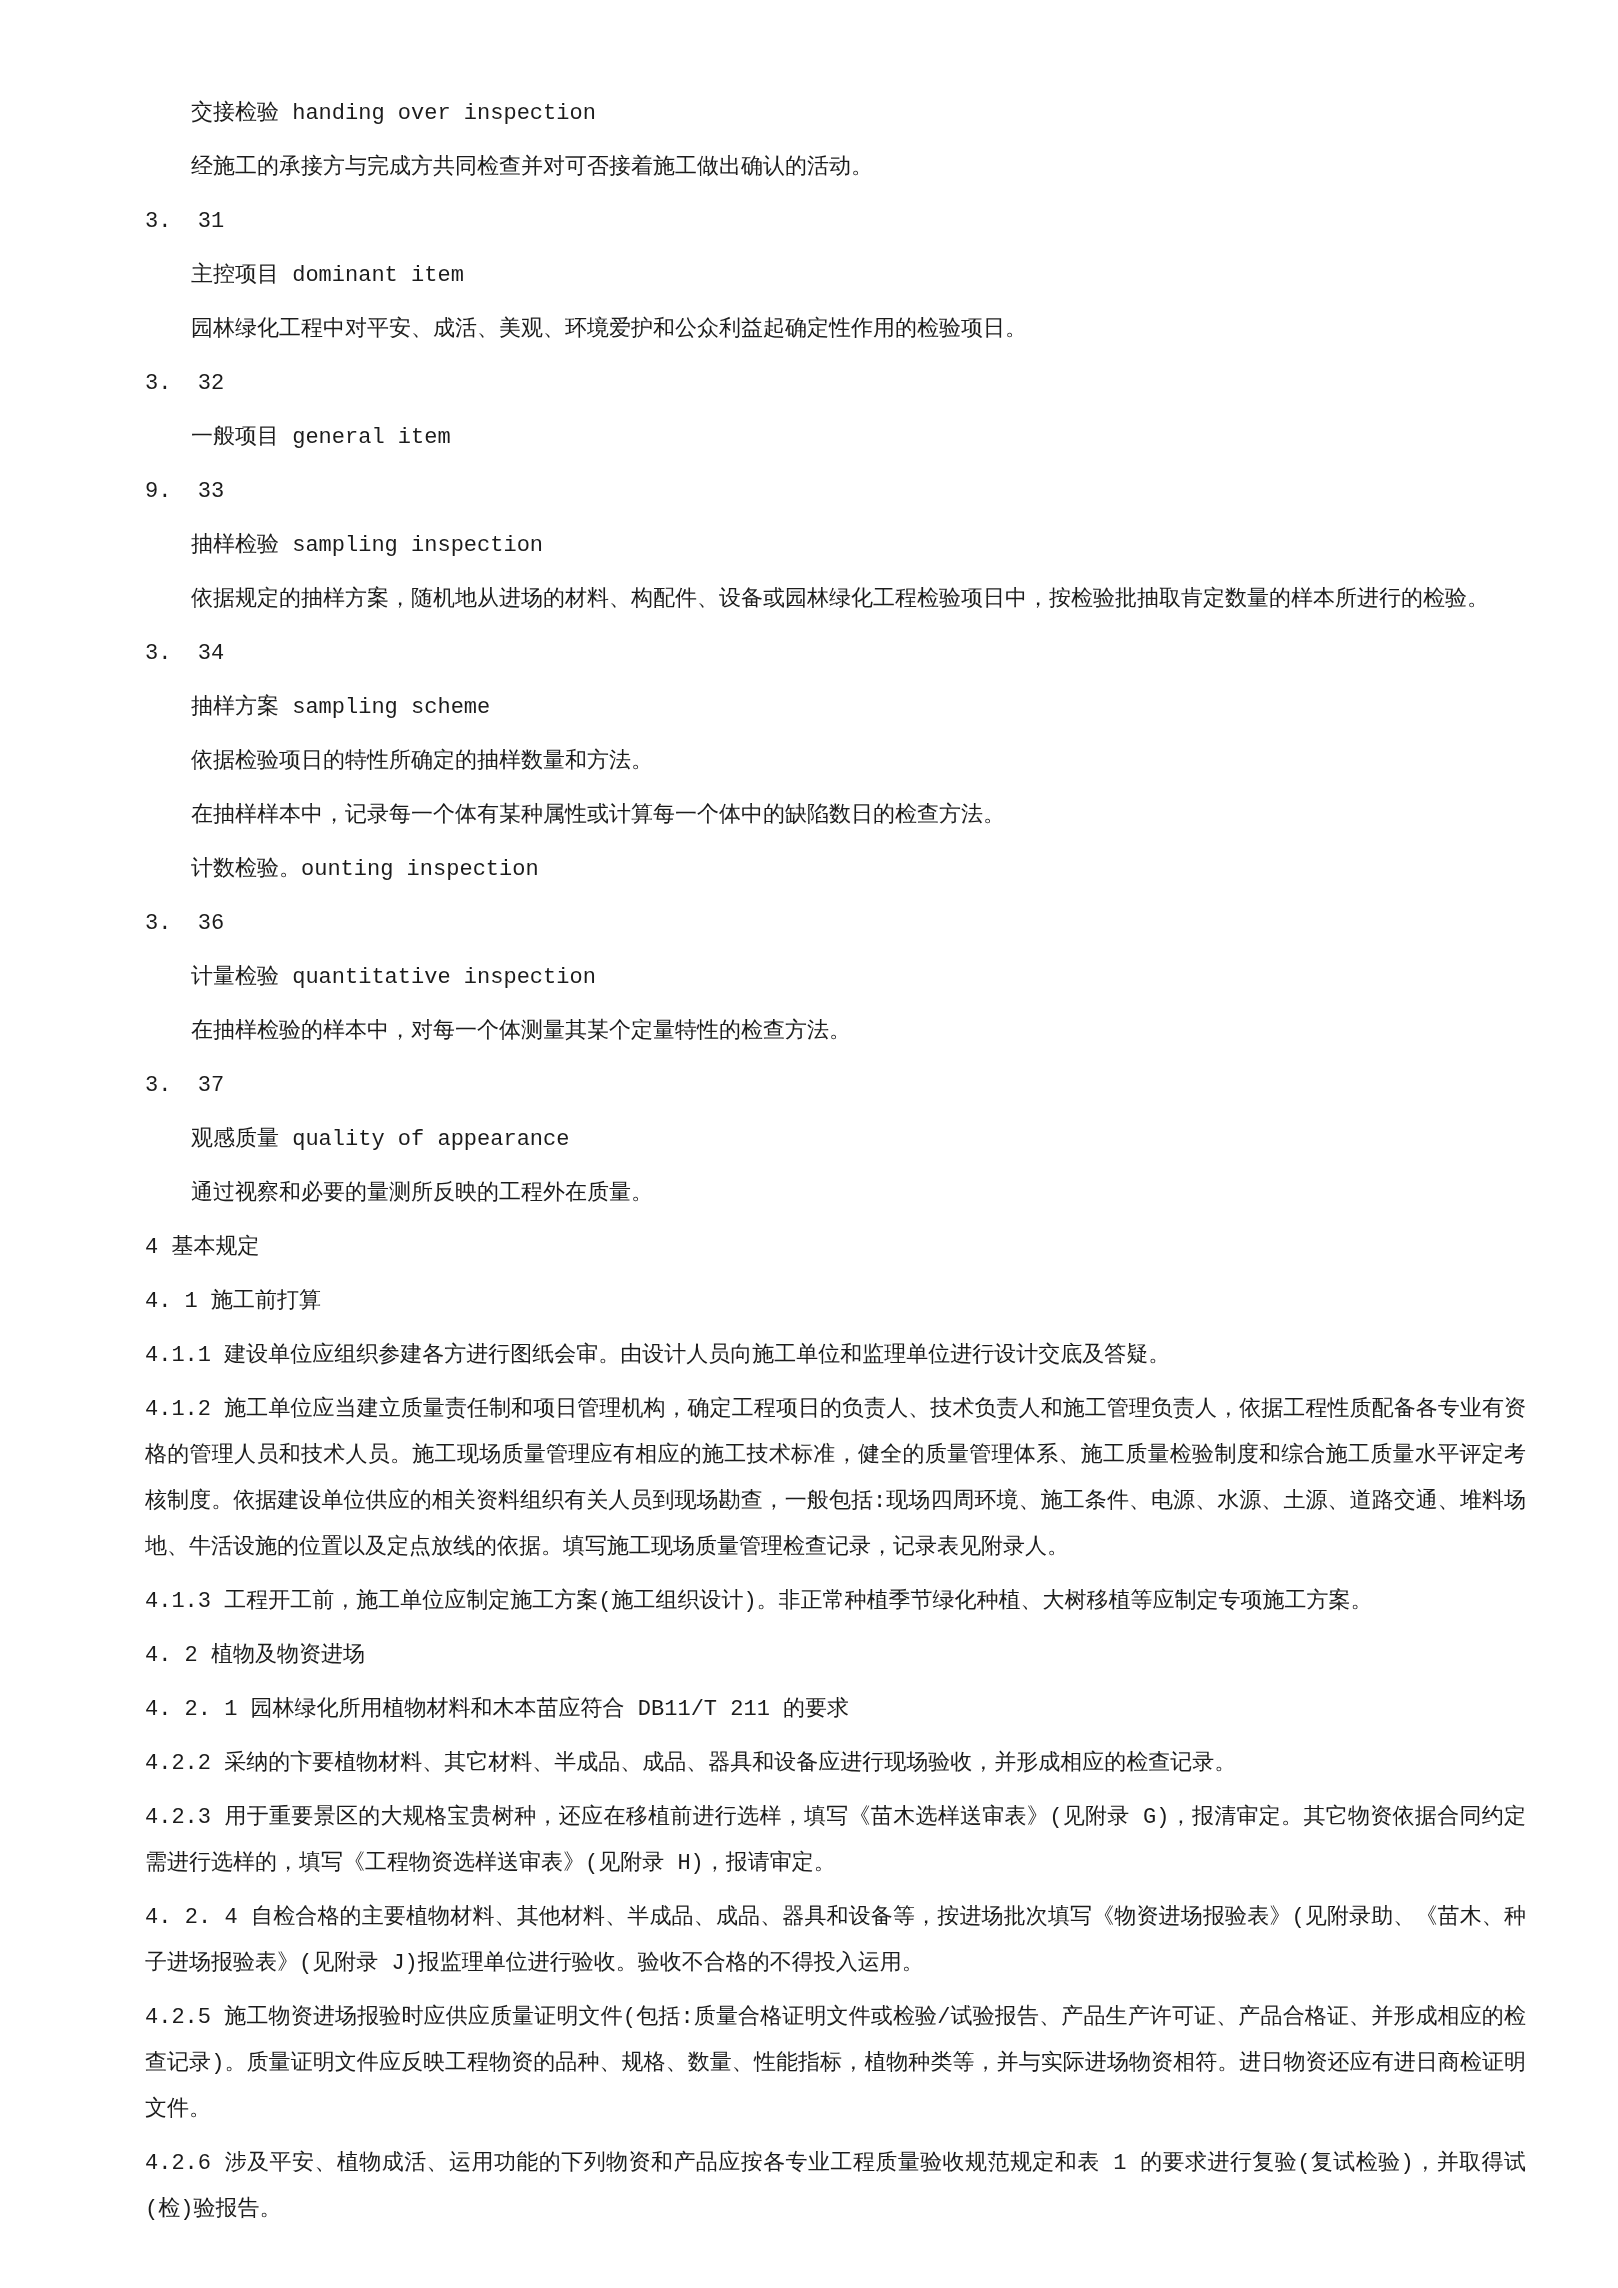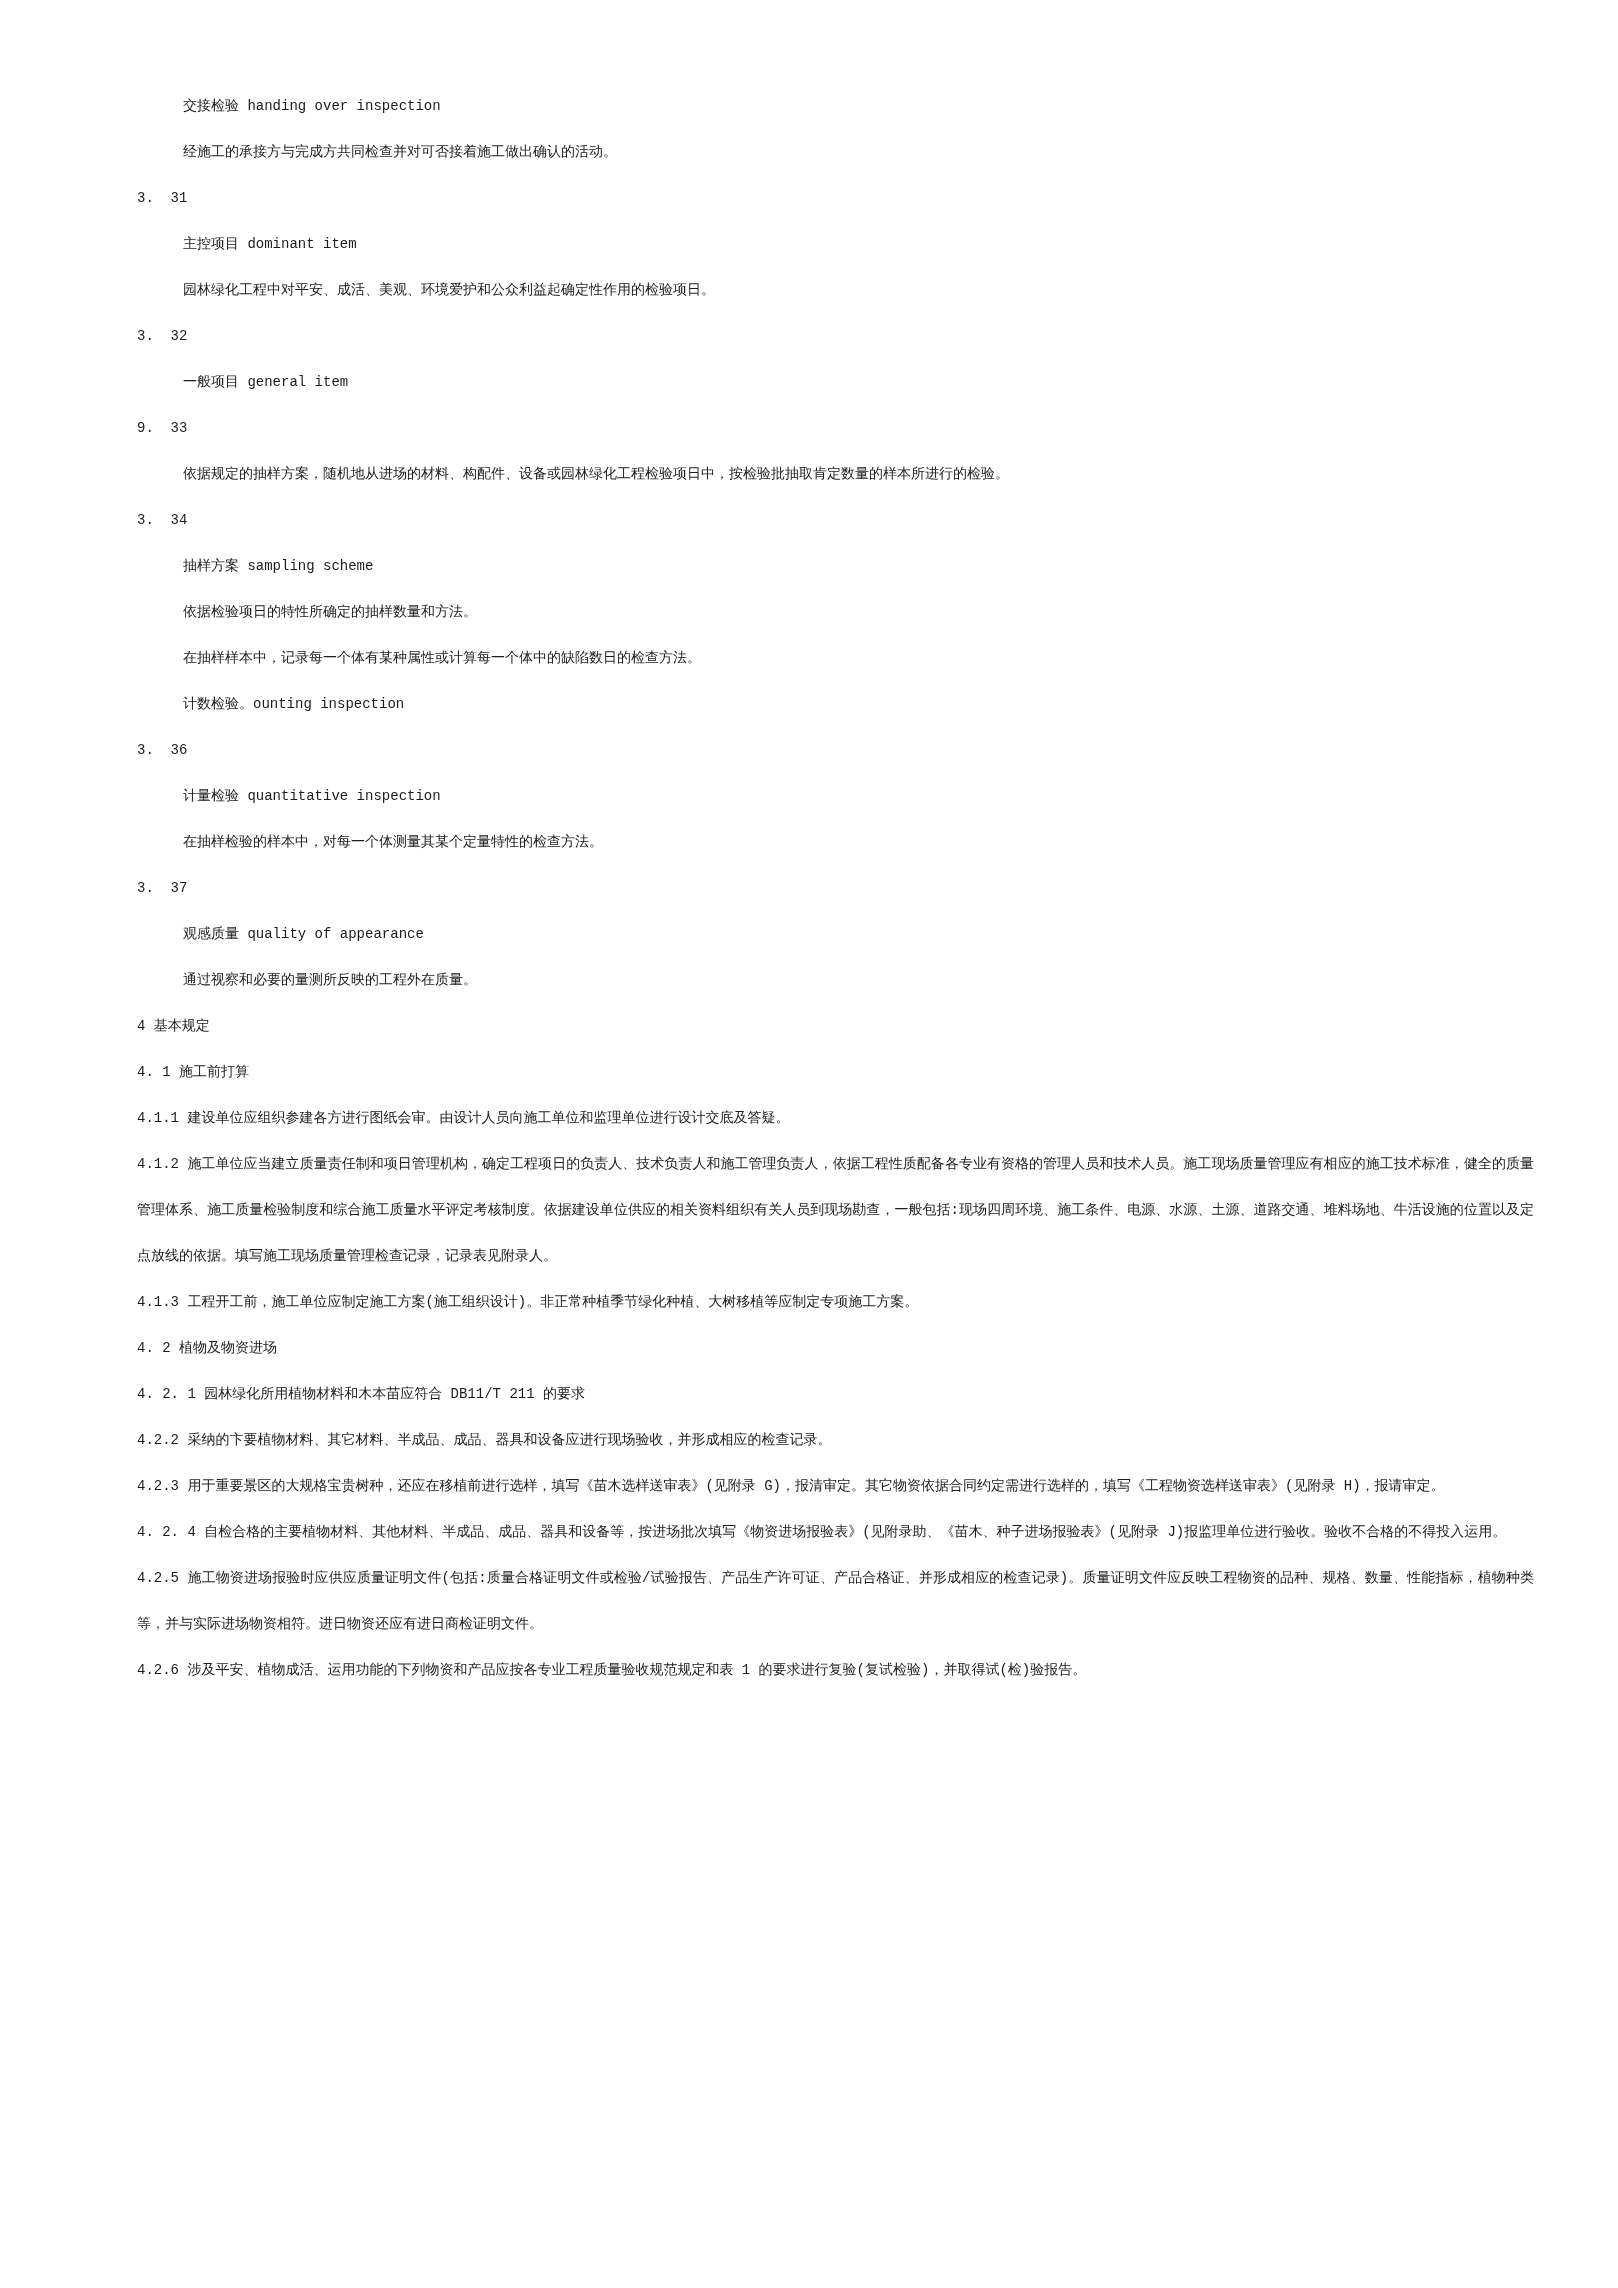--- a/index.html
+++ b/index.html
@@ -14,22 +14,22 @@
     font-family: "Liberation Mono", "DejaVu Sans Mono", monospace;
   }
   .page {
     box-sizing: border-box;
     width: 1619px;
     height: 2289px;
     padding: 83px 85px 37px 137px;
     background: #ffffff;
   }
   .content p {
-    margin: 0;
-    font-size: 14px;
+    margin: 8px;
+    font-size: 22px;
     line-height: 46px;
     color: #1c1c1c;
     text-align: justify;
     text-justify: inter-ideograph;
     white-space: pre-wrap;
     word-break: break-all;
   }
   .content p.indent {
     text-indent: 46px;
   }
@@ -43,20 +43,21 @@
 <div class="page">
   <div class="content" id="doc-content">
       <p class="indent">交接检验 handing over inspection</p>
       <p class="indent">经施工的承接方与完成方共同检查并对可否接着施工做出确认的活动。</p>
       <p class="flush">3.  31</p>
       <p class="indent">主控项目 dominant item</p>
       <p class="indent">园林绿化工程中对平安、成活、美观、环境爱护和公众利益起确定性作用的检验项日。</p>
       <p class="flush">3.  32</p>
       <p class="indent">一般项目 general item</p>
       <p class="flush">9.  33</p>
+      <p class="indent">抽样检验 sampling inspection</p>
       <p class="indent">依据规定的抽样方案，随机地从进场的材料、构配件、设备或园林绿化工程检验项日中，按检验批抽取肯定数量的样本所进行的检验。</p>
       <p class="flush">3.  34</p>
       <p class="indent">抽样方案 sampling scheme</p>
       <p class="indent">依据检验项日的特性所确定的抽样数量和方法。</p>
       <p class="indent">在抽样样本中，记录每一个体有某种属性或计算每一个体中的缺陷数日的检查方法。</p>
       <p class="indent">计数检验。ounting inspection</p>
       <p class="flush">3.  36</p>
       <p class="indent">计量检验 quantitative inspection</p>
       <p class="indent">在抽样检验的样本中，对每一个体测量其某个定量特性的检查方法。</p>
       <p class="flush">3.  37</p>

